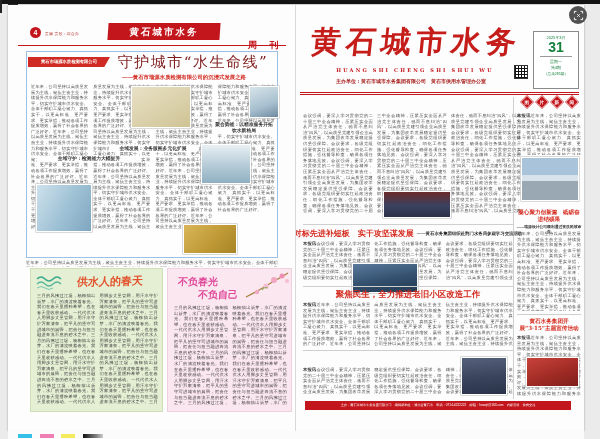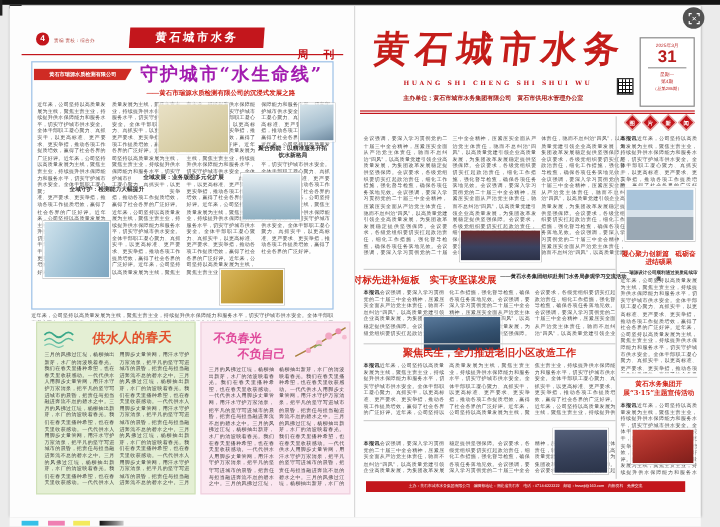--- a/index.html
+++ b/index.html
@@ -45,22 +45,22 @@
                font-size:9.5px;font-weight:bold;letter-spacing:2px;text-align:center;line-height:17px;
                font-family:"DejaVu Serif",serif;transform:skewX(-4deg);}
   .edition{left:240px;top:21px;font-size:9px;font-weight:bold;color:#c3161c;letter-spacing:5px;margin-top:13px;}
   .lp-rule{left:10px;top:40px;width:268px;height:0;border-top:1px solid #c3161c;}
 
   
   #main-frame{left:18px;top:46px;width:252px;height:207px;border:1px solid #9cc0e6;background:#fefefe;}
   .tag{position:absolute;left:1px;top:5px;width:82px;height:10px;background:#cf2b24;color:#fff;
        font-size:4.3px;font-weight:bold;text-align:center;line-height:10px;
        clip-path:polygon(0 0,100% 0,93% 100%,0 100%);}
-  .main-hl{position:absolute;left:84px;top:1px;width:164px;text-align:center;color:#a21caf;
-           font-size:15px;font-weight:bold;letter-spacing:1.5px;font-family:"DejaVu Serif",serif;}
+  .main-hl{position:absolute;left:84px;top:1px;width:164px;text-align:center;color:#7f1d1d;
+           font-size:15px;font-weight:normal;letter-spacing:1.5px;font-family:"DejaVu Serif",serif;}
   .main-sub{position:absolute;left:66px;top:22px;width:182px;text-align:center;color:#d0251c;
             font-size:5.4px;font-weight:bold;}
   .sect{position:absolute;font-size:4.8px;font-weight:bold;color:#333;text-align:center;line-height:6px;}
 
   
   #green-box{left:22px;top:263px;width:133px;height:144px;background:#e4efd4;border:.5px solid #cfe0b8;}
   #pink-box{left:159px;top:263px;width:125px;height:144px;background:#fbe7f0;border:.5px solid #efd0de;}
   .green-title{position:absolute;left:30px;top:5px;width:98px;text-align:center;color:#e2512c;
                font-size:11px;font-weight:bold;font-family:"DejaVu Serif",serif;
                transform:skewX(-5deg) rotate(-1deg);}
@@ -71,26 +71,26 @@
   .rp-masthead{left:2px;top:14px;width:238px;height:46px;line-height:46px;text-align:center;
                color:#c41d1a;font-size:30px;font-weight:bold;letter-spacing:5px;
                font-family:"DejaVu Serif",serif;transform:skewX(-6deg);}
   .rp-pinyin{left:20px;top:62px;width:200px;text-align:center;color:#c3161c;font-size:5px;
              font-weight:bold;letter-spacing:2.2px;font-family:"DejaVu Serif",serif;}
   .rp-org{left:0px;top:73px;width:232px;text-align:center;color:#a8201d;font-size:5px;font-weight:bold;}
   .qr{left:219px;top:60px;width:14px;height:14px;border:1px solid #333;
       background-image:repeating-linear-gradient(0deg,#111 0 1px,transparent 1px 3px),
                        repeating-linear-gradient(90deg,#111 0 1px,#fff 1px 3px);}
   .datebox{left:238px;top:26px;width:46px;height:58px;border:1px solid #8a8a8a;background:#fff;
-           text-align:center;color:#b91c1c;}
+           text-align:center;color:#15803d;}
   .rp-rule{left:5px;top:87px;width:279px;height:3px;border-top:1.5px solid #c3161c;border-bottom:.5px solid #c3161c;}
 
   .hl1{left:8px;top:92px;width:218px;text-align:center;color:#d42a1e;font-size:9px;font-weight:bold;
        letter-spacing:.4px;font-family:"DejaVu Serif",serif;}
-  .hl-row{position:absolute;display:flex;align-items:flex-start;justify-content:center;gap:3px;white-space:nowrap;}
+  .hl-row{position:absolute;display:flex;align-items:center;justify-content:center;gap:3px;white-space:nowrap;}
   .hl-red-big{color:#d42a1e;font-weight:bold;font-family:"DejaVu Serif",serif;}
   .hl-sub-black{color:#2b2b2b;font-size:4.4px;font-weight:bold;}
 
   .diamond{width:10px;height:10px;background:#c3161c;transform:rotate(45deg);margin:0 2.5px;
            display:flex;align-items:center;justify-content:center;border:1px solid #e9b7b5;}
   .diamond span{transform:rotate(-45deg);color:#fff;font-size:4.5px;font-weight:bold;}
 
   .footer-bar{left:10px;top:396px;width:266px;height:9px;background:#c3161c;color:#fff;
               font-size:3.2px;line-height:9px;text-align:center;white-space:nowrap;overflow:hidden;}
 </style>

